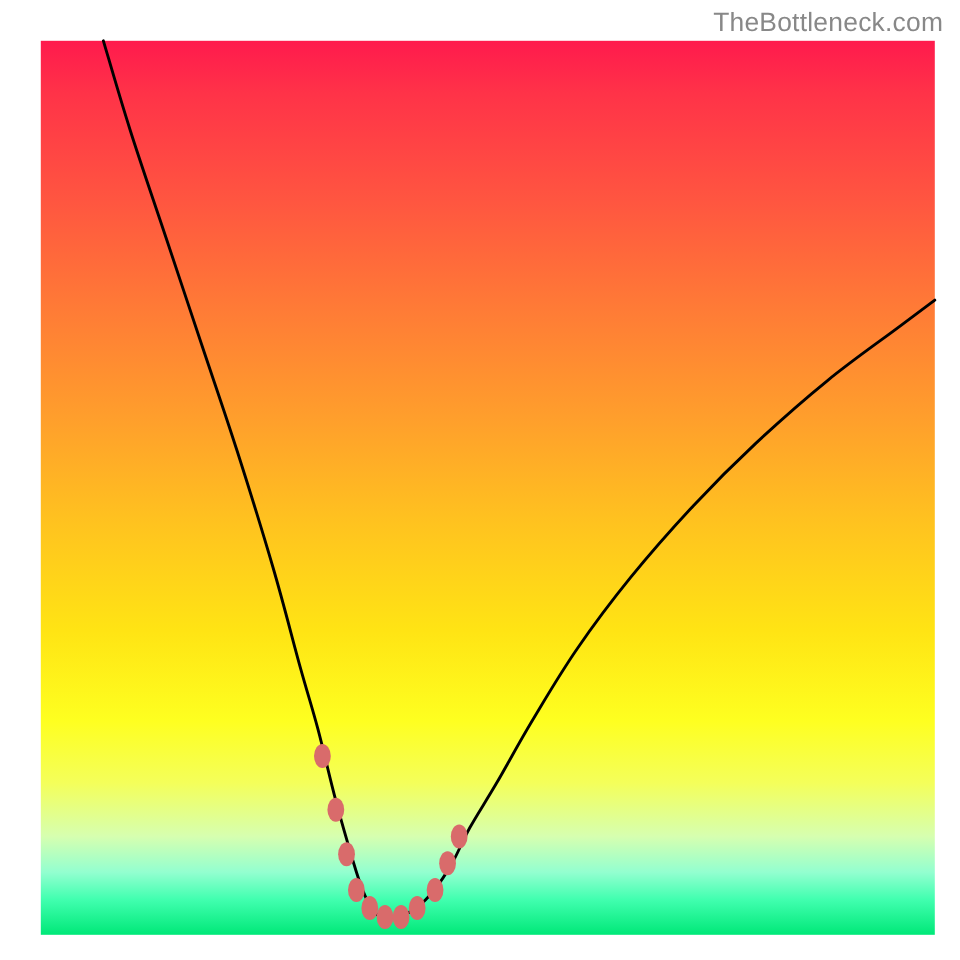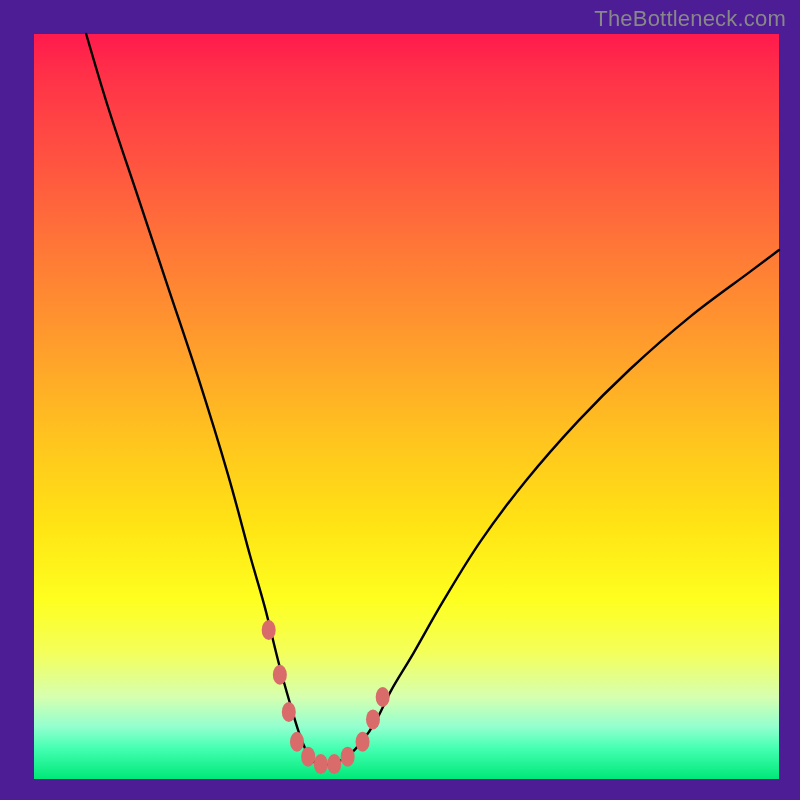--- a/index.html
+++ b/index.html
@@ -10,21 +10,21 @@
     background: #000;
     overflow: hidden;
     font-family: Arial, Helvetica, sans-serif;
   }
   .frame {
     position: absolute;
     left: 0;
     top: 0;
     width: 800px;
     height: 800px;
-    background: #4c1d95;
+    background: #ffffff;
   }
   .plot-area {
     position: absolute;
     left: 34px;
     top: 34px;
     width: 745px;
     height: 745px;
     background: linear-gradient(to bottom,
       #ff1a4d 0%,
       #ff3348 6%,

